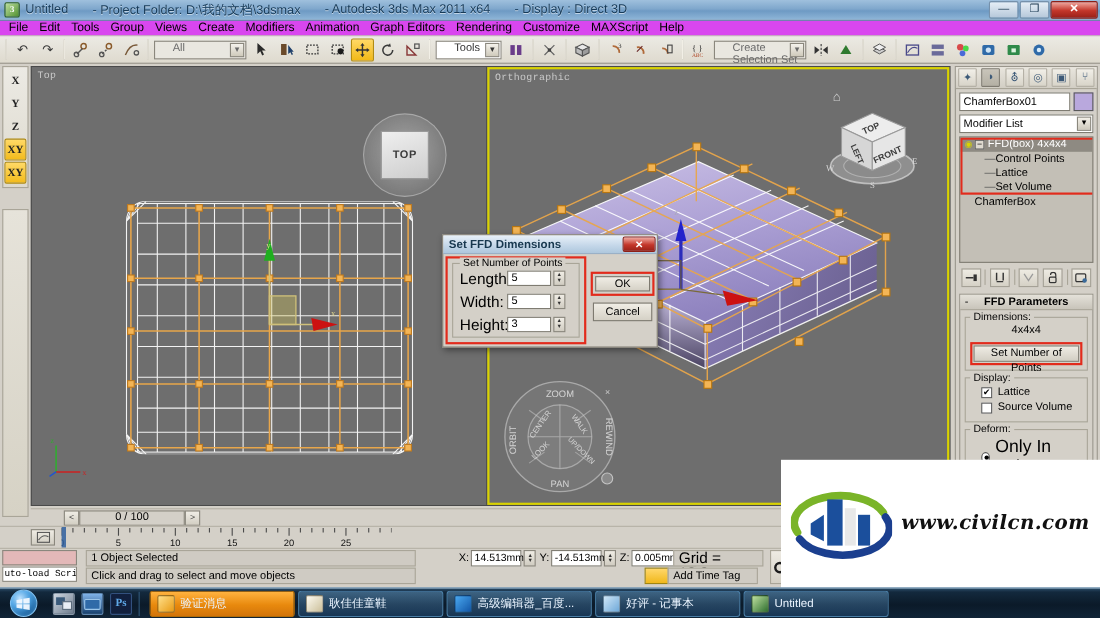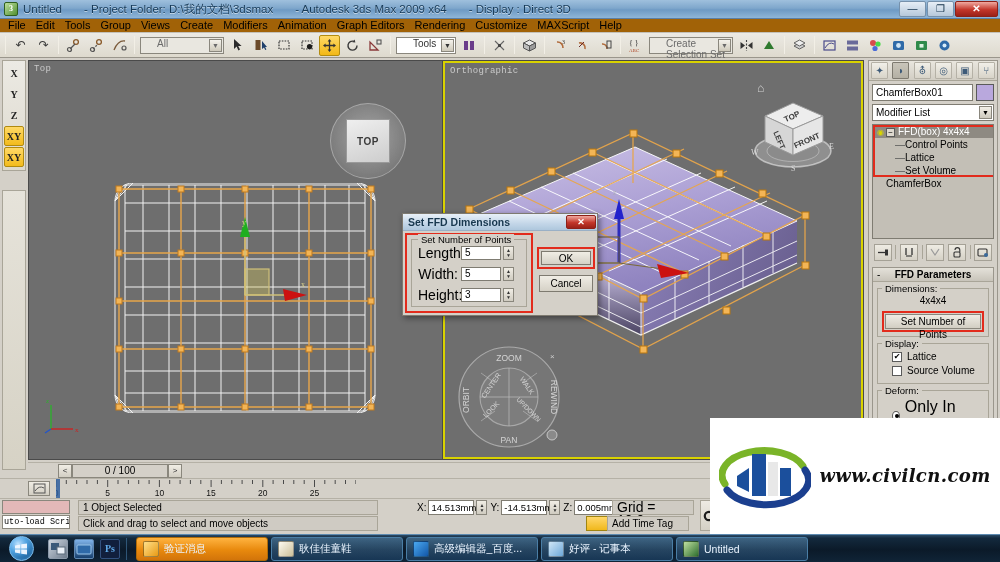--- a/index.html
+++ b/index.html
@@ -47,21 +47,21 @@
   }
   .tb-btn.close {
     width: 43px;
     background: linear-gradient(180deg,#f0a9a0,#c3362a 55%,#9b2118);
     border-color: #8d2018; color: #fff; font-weight: bold;
   }
 
   
   .menubar {
     position: absolute; left: 0; top: 19px; width: 1000px; height: 14px;
-    background: #a16207; border-bottom: 1px solid #c3c0b8;
+    background: #d946ef; border-bottom: 1px solid #c3c0b8;
     display: flex; align-items: center; padding-left: 3px;
   }
   .menu-item {
     padding: 0 5px; font-size: 11px; color: #000; line-height: 13px; cursor: default;
   }
 
   
   .toolbar {
     position: absolute; left: 0; top: 33px; width: 1000px; height: 25px;
     background: linear-gradient(180deg,#eceae4,#dedace);
@@ -448,21 +448,21 @@
 </style>
 </head>
 <body>
 
 <div id="app">
 
   <div class="titlebar">
     <div class="tb-icon">3</div>
     <span class="tb-text tb-seg">Untitled</span>
     <span class="tb-text tb-seg">- Project Folder: D:\我的文档\3dsmax</span>
-    <span class="tb-text tb-seg">- Autodesk 3ds Max  2009 x64</span>
+    <span class="tb-text tb-seg">- Autodesk 3ds Max  2011 x64</span>
     <span class="tb-text">- Display : Direct 3D</span>
     <div class="tb-buttons">
       <div class="tb-btn">—</div>
       <div class="tb-btn">❐</div>
       <div class="tb-btn close">✕</div>
     </div>
   </div>
 
   <div class="menubar" id="menubar">
       <div class="menu-item">File</div>

